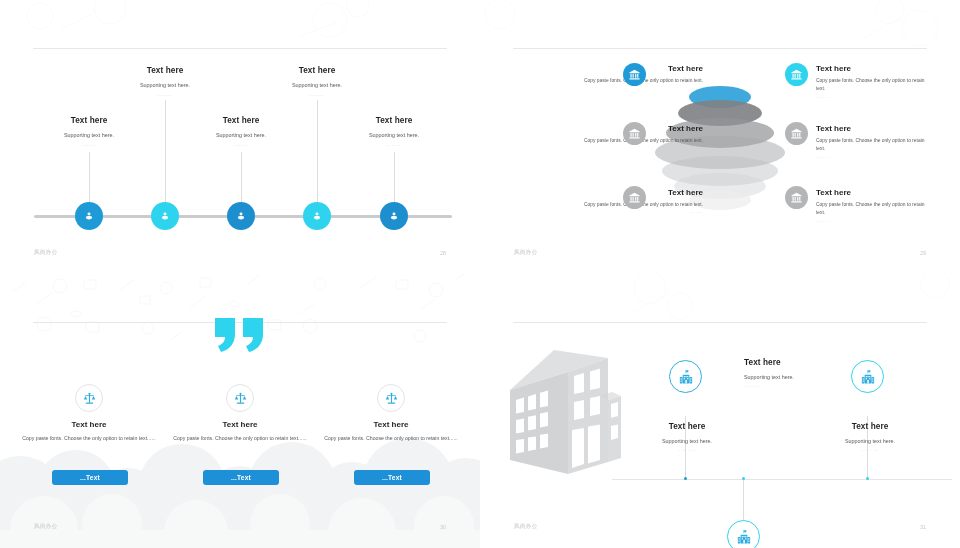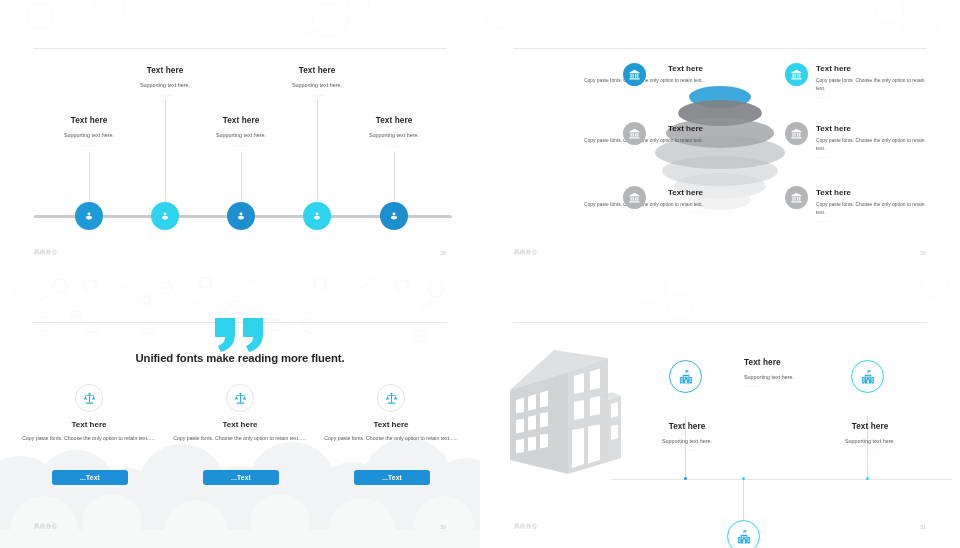--- a/index.html
+++ b/index.html
@@ -440,21 +440,20 @@
 
     <div class="s3-quote">
       <svg width="54" height="38" viewBox="0 0 54 38">
         <g fill="#2ED3EE">
           <path d="M2 2 h20 v16 c0 10 -6 16 -14 18 l-3 -6 c5 -2 7 -5 7 -9 h-10 z"></path>
           <path d="M30 2 h20 v16 c0 10 -6 16 -14 18 l-3 -6 c5 -2 7 -5 7 -9 h-10 z"></path>
         </g>
       </svg>
     </div>
 
-    <div class="s3-head">Unified fonts make reading more fluent.</div>
 
     <div class="s3-card" style="left:14px;top:110px">
       <div class="s3-ring">
         <svg width="13" height="13" viewBox="0 0 24 24" fill="#2EAEE0">
           <rect x="11" y="3" width="2" height="17"></rect>
             <rect x="5" y="19.6" width="14" height="2" rx=".8"></rect>
           <rect x="4" y="6" width="16" height="1.6" rx=".8"></rect>
           <path d="M4.6 7.6 1.4 14h6.4z"></path>
             <path d="M19.4 7.6 16.2 14h6.4z"></path>
           <circle cx="12" cy="3.2" r="2"></circle>

